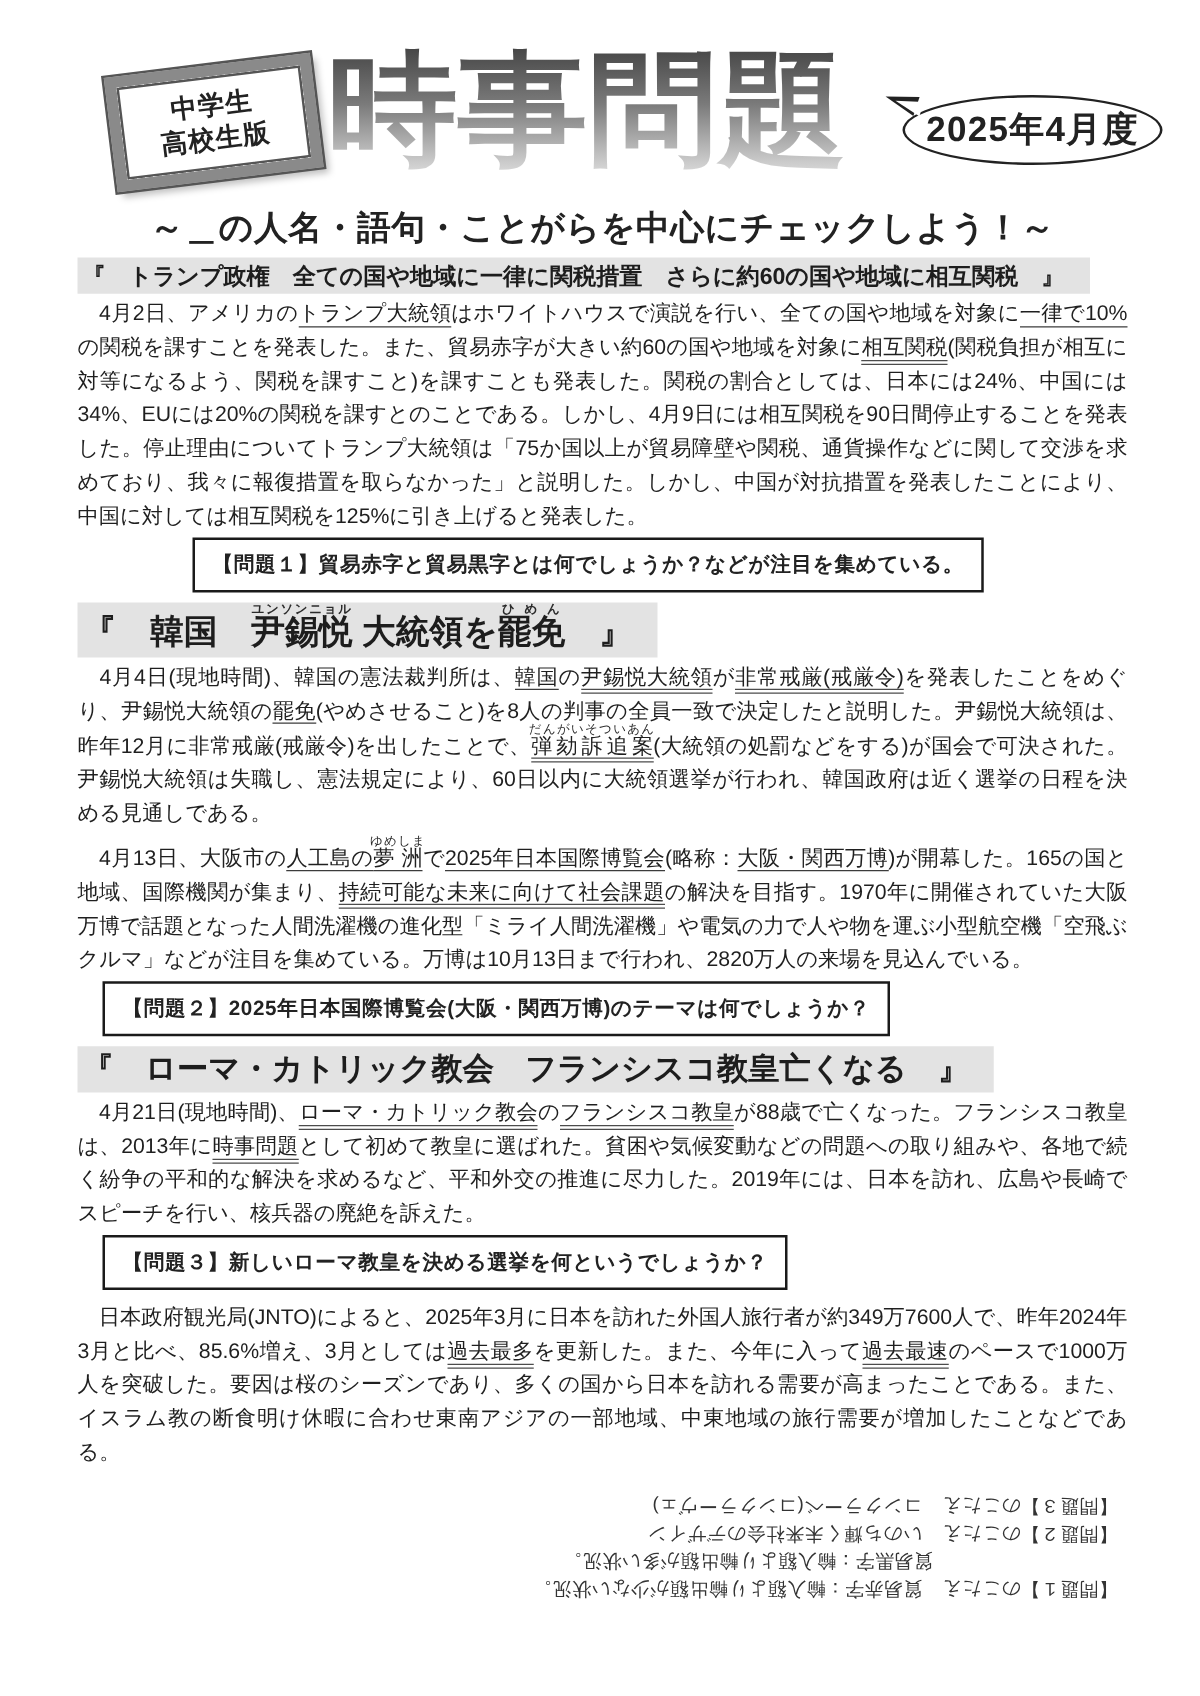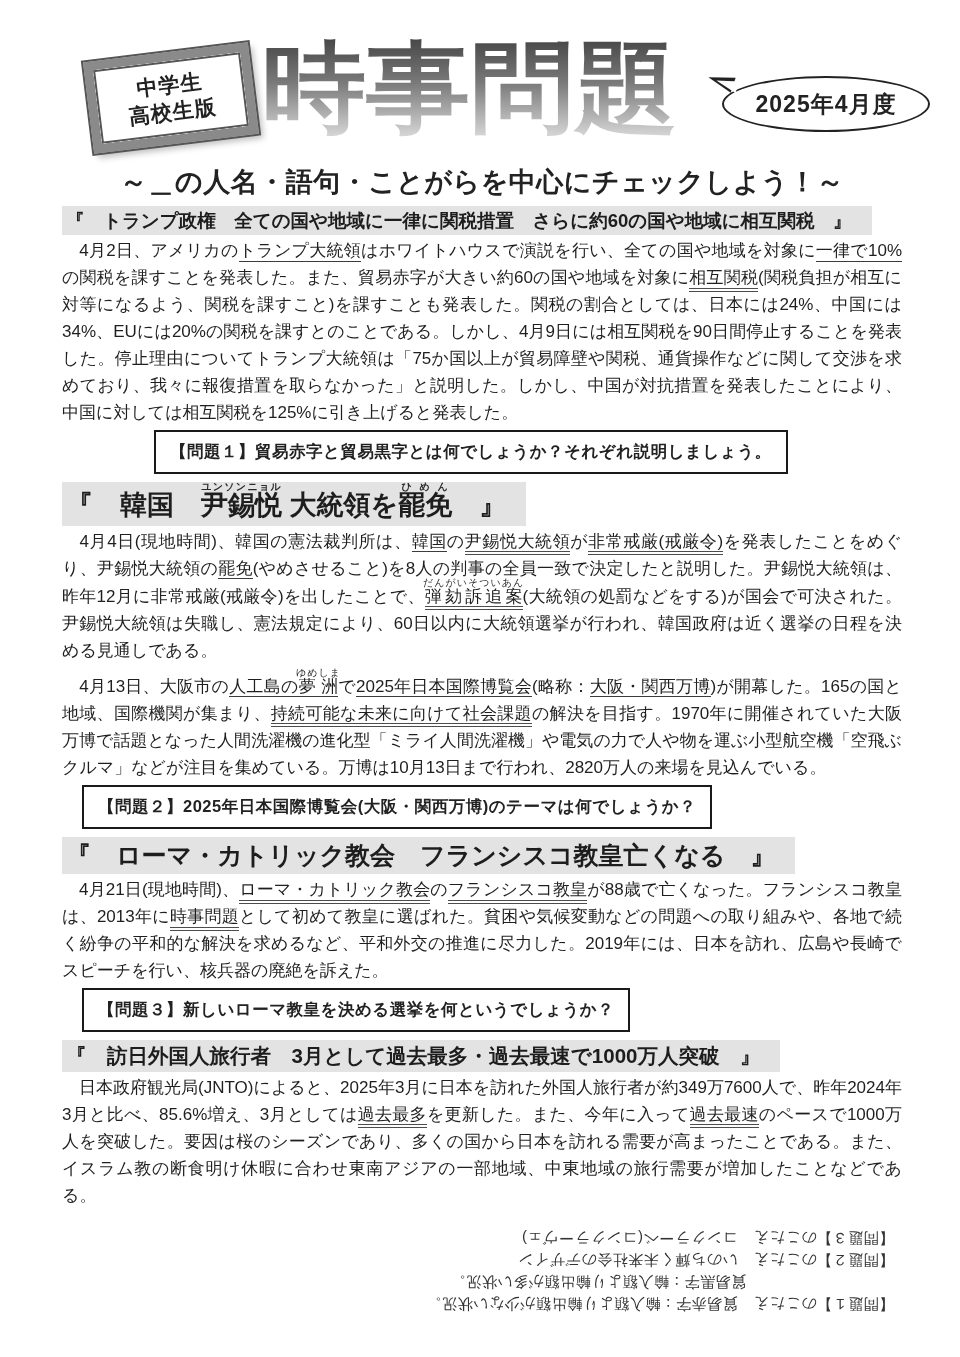--- a/index.html
+++ b/index.html
@@ -25,21 +25,21 @@
     color:#8a8a8a;
     background:linear-gradient(180deg,#474747 0%,#7a7a7a 45%,#d8d8d8 100%);
     -webkit-background-clip:text;background-clip:text;
     -webkit-text-fill-color:transparent;
     transform:scaleY(.95);white-space:nowrap;
   }
   .bubble{
     position:absolute;right:-28px;top:24px;width:204px;height:52px;
     border:2.5px solid #222;border-radius:50%;background:#fff;
     display:flex;align-items:center;justify-content:center;
-    font-size:23px;font-weight:bold;letter-spacing:1px;
+    font-size:28px;font-weight:bold;letter-spacing:1px;
   }
   .bubble .tail{
     position:absolute;left:-24px;top:-6px;width:0;height:0;
     border:8px solid transparent;border-right:26px solid #222;
     transform:rotate(18deg);
   }
   .bubble .tail-inner{
     position:absolute;left:-14px;top:-1px;width:0;height:0;
     border:6px solid transparent;border-right:22px solid #fff;
     transform:rotate(18deg);
@@ -95,41 +95,40 @@
     <span class="tail-inner"></span>
     <span>2025年4月度</span>
   </div>
 </div>
 
 <div class="subtitle">～＿の人名・語句・ことがらを中心にチェックしよう！～</div>
 
 <section>
   <h2 class="sec-h hs-s"><span>『　トランプ政権　全ての国や地域に一律に関税措置　さらに約60の国や地域に相互関税　』</span></h2>
   <p class="body-p"><span>　4月2日、アメリカの</span><span class="u">トランプ大統領</span><span>はホワイトハウスで演説を行い、全ての国や地域を対象に</span><span class="u">一律で10%</span><span>の関税を課すことを発表した。また、貿易赤字が大きい約60の国や地域を対象に</span><span class="uu">相互関税</span><span>(関税負担が相互に対等になるよう、関税を課すこと)を課すことも発表した。関税の割合としては、日本には24%、中国には34%、EUには20%の関税を課すとのことである。しかし、4月9日には相互関税を90日間停止することを発表した。停止理由についてトランプ大統領は「75か国以上が貿易障壁や関税、通貨操作などに関して交渉を求めており、我々に報復措置を取らなかった」と説明した。しかし、中国が対抗措置を発表したことにより、中国に対しては相互関税を125%に引き上げると発表した。</span></p>
-  <div class="qbox first">【問題１】貿易赤字と貿易黒字とは何でしょうか？それぞれ説明しましょう。</div>
+  <div class="qbox first">【問題１】貿易赤字と貿易黒字とは何でしょうか？などが注目を集めている。</div>
 </section>
 
 <section>
   <h2 class="sec-h hs-xl"><span>『　韓国　</span><ruby>尹錫悦<rt>ユンソンニョル</rt></ruby><span> 大統領を</span><ruby>罷免<rt>ひめん</rt></ruby><span>　』</span></h2>
   <p class="body-p"><span>　4月4日(現地時間)、韓国の憲法裁判所は、</span><span class="u">韓国</span><span>の</span><span class="uu">尹錫悦大統領</span><span>が</span><span class="uu">非常戒厳(戒厳令)</span><span>を発表したことをめぐり、尹錫悦大統領の</span><span class="u">罷免</span><span>(やめさせること)を8人の判事の全員一致で決定したと説明した。尹錫悦大統領は、昨年12月に非常戒厳(戒厳令)を出したことで、</span><ruby class="uu">弾劾訴追案<rt>だんがいそついあん</rt></ruby><span>(大統領の処罰などをする)が国会で可決された。尹錫悦大統領は失職し、憲法規定により、60日以内に大統領選挙が行われ、韓国政府は近く選挙の日程を決める見通しである。</span></p>
 </section>
 
 <section>
   <p class="body-p"><span>　4月13日、大阪市の</span><span class="u">人工島の</span><ruby class="u">夢洲<rt>ゆめしま</rt></ruby><span>で</span><span class="u">2025年日本国際博覧会</span><span>(略称：</span><span class="u">大阪・関西万博</span><span>)が開幕した。165の国と地域、国際機関が集まり、</span><span class="uu">持続可能な未来に向けて社会課題</span><span>の解決を目指す。1970年に開催されていた大阪万博で話題となった人間洗濯機の進化型「ミライ人間洗濯機」や電気の力で人や物を運ぶ小型航空機「空飛ぶクルマ」などが注目を集めている。万博は10月13日まで行われ、2820万人の来場を見込んでいる。</span></p>
   <div class="qbox">【問題２】2025年日本国際博覧会(大阪・関西万博)のテーマは何でしょうか？</div>
 </section>
 
 <section>
   <h2 class="sec-h hs-l"><span>『　ローマ・カトリック教会　フランシスコ教皇亡くなる　』</span></h2>
   <p class="body-p"><span>　4月21日(現地時間)、</span><span class="uu">ローマ・カトリック教会</span><span>の</span><span class="uu">フランシスコ教皇</span><span>が88歳で亡くなった。フランシスコ教皇は、2013年に</span><span class="uu">時事問題</span><span>として初めて教皇に選ばれた。貧困や気候変動などの問題への取り組みや、各地で続く紛争の平和的な解決を求めるなど、平和外交の推進に尽力した。2019年には、日本を訪れ、広島や長崎でスピーチを行い、核兵器の廃絶を訴えた。</span></p>
   <div class="qbox">【問題３】新しいローマ教皇を決める選挙を何というでしょうか？</div>
 </section>
 
 <section>
-  <h2 class="sec-h hs-m"><span>『　訪日外国人旅行者　3月として過去最多・過去最速で1000万人突破　』</span></h2>
   <p class="body-p"><span>　日本政府観光局(JNTO)によると、2025年3月に日本を訪れた外国人旅行者が約349万7600人で、昨年2024年3月と比べ、85.6%増え、3月としては</span><span class="uu">過去最多</span><span>を更新した。また、今年に入って</span><span class="uu">過去最速</span><span>のペースで1000万人を突破した。要因は桜のシーズンであり、多くの国から日本を訪れる需要が高まったことである。また、イスラム教の断食明け休暇に合わせ東南アジアの一部地域、中東地域の旅行需要が増加したことなどである。</span></p>
 </section>
 
 <div class="answers">
   <div class="a-line">【問題１】のこたえ　貿易赤字：輸入額より輸出額が少ない状況。</div>
   <div class="a-line indent">貿易黒字：輸入額より輸出額が多い状況。</div>
   <div class="a-line">【問題２】のこたえ　いのち輝く未来社会のデザイン</div>
   <div class="a-line">【問題３】のこたえ　コンクラーベ(コンクラーヴェ)</div>
 </div>
 

